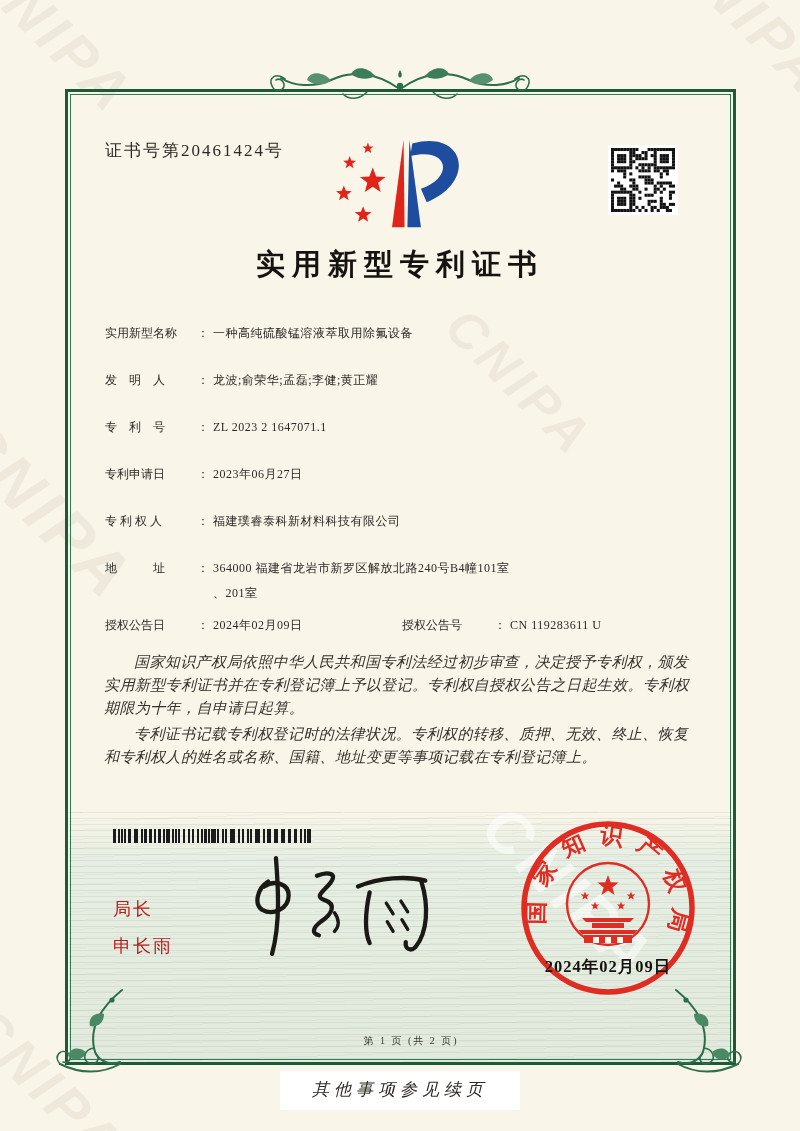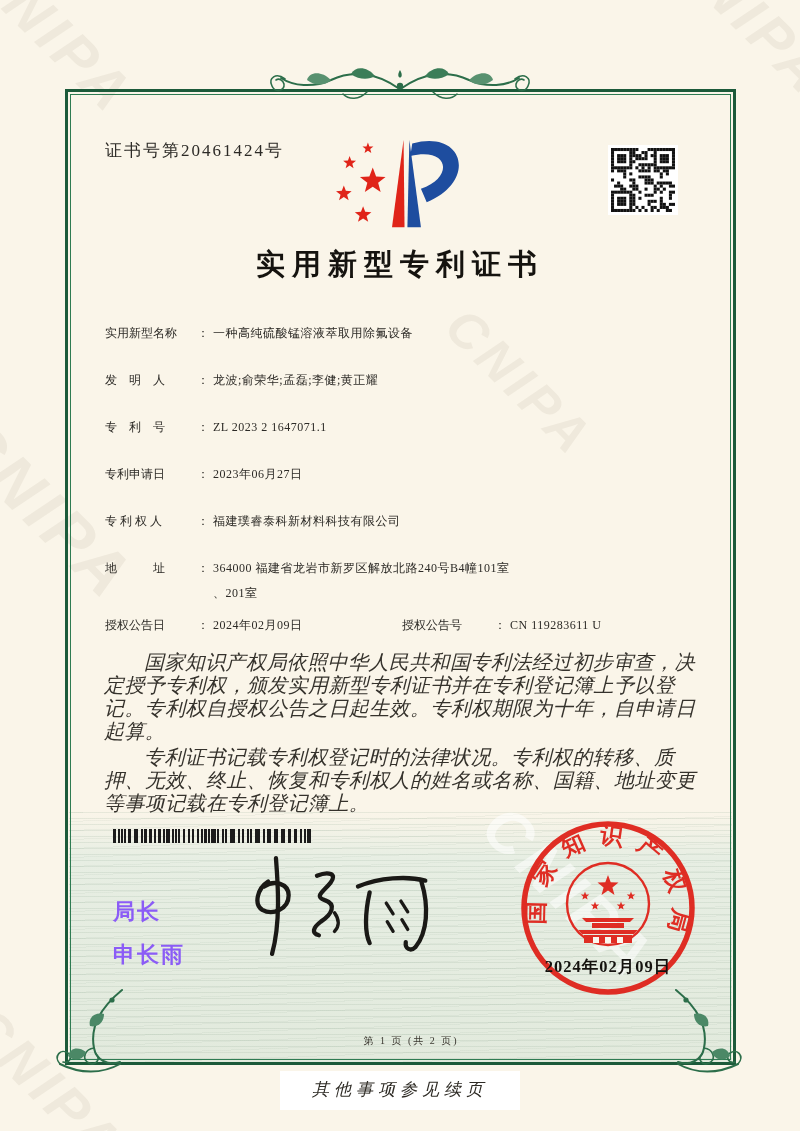--- a/index.html
+++ b/index.html
@@ -57,26 +57,26 @@
   .fields{position:absolute; left:105px; top:321px; width:600px; font-size:12px; z-index:5;}
   .frow{height:25px; line-height:25px; margin-bottom:22px; white-space:nowrap;}
   .frow .lbl{display:inline-block; width:92px; vertical-align:top;}
   .frow .col{display:inline-block; width:16px;}
   .frow .val{letter-spacing:0.5px;}
   .frow.addr{margin-bottom:7px; height:50px;}
   .frow.addr .wrap2{display:inline-block; vertical-align:top; width:470px; white-space:normal; line-height:25px;}
   .frow.gaz .val1{display:inline-block; width:186px;}
   
   .paras{position:absolute; left:104px; top:651px; width:594px; z-index:5;
-    font-size:20px; line-height:23px; font-style:italic; color:#35322c;}
+    font-size:15px; line-height:23px; font-style:italic; color:#35322c;}
   .paras p{margin:0 0 3px 0; text-indent:2em; letter-spacing:0.4px;}
   
   .barcode{position:absolute; left:113px; top:829px; z-index:5;}
   .signer{position:absolute; left:113px; top:897px; z-index:5;
-    font-family:"Liberation Sans","DejaVu Sans",sans-serif; font-size:22px; color:#8b5cf6;font-weight:bold;}
+    font-family:"Liberation Sans","DejaVu Sans",sans-serif; font-size:18px; color:#b91c1c;}
   .signer div{margin-bottom:13px; letter-spacing:2px;}
   .signature{position:absolute; left:233px; top:852px; z-index:6;}
   .seal{position:absolute; left:518px; top:818px; z-index:7; opacity:0.95;}
   .seal-date{position:absolute; left:520px; top:956px; width:176px; text-align:center;
     font-size:16.5px; font-weight:bold; color:#14120e; letter-spacing:1px; z-index:8;}
   
   .page-info{position:absolute; left:11px; top:1034px; width:100%; text-align:center;
     font-size:10px; letter-spacing:2px; color:#3a372f; z-index:5;}
   .note{position:absolute; left:0; top:1071px; width:100%; text-align:center; z-index:5;}
   .note span{display:inline-block; background:#ffffff; padding:7px 32px 9px;

